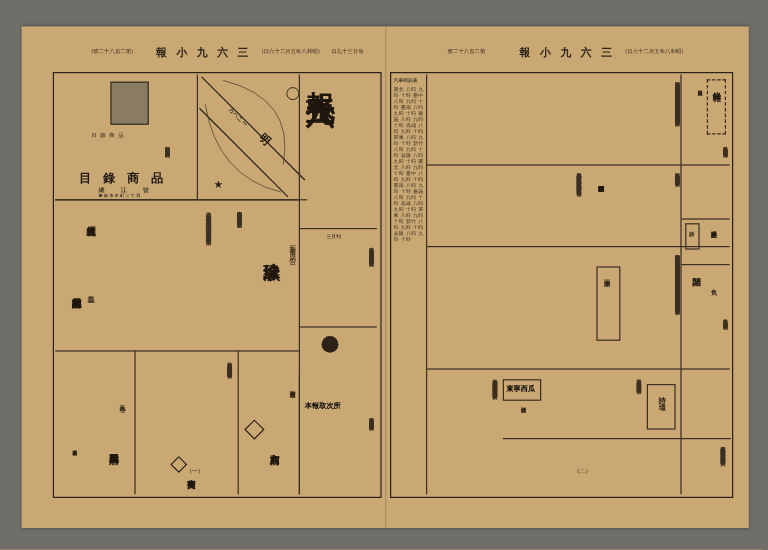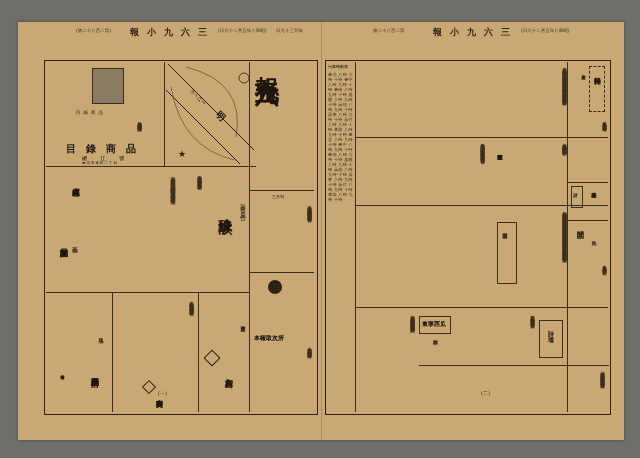--- a/index.html
+++ b/index.html
@@ -2,21 +2,21 @@
 <html><head>
 <meta charset="utf-8">
 <style>
   html,body{margin:0;padding:0;}
   body{width:640px;height:458px;background:#6f6e68;position:relative;overflow:hidden;font-family:"DejaVu Serif",serif;}
   .sheet{position:absolute;left:18px;top:22px;width:606px;height:418px;background:#c9a874;box-shadow:0 0 3px rgba(0,0,0,.4);}
   .sheet::after{content:"";position:absolute;left:303px;top:0;width:1px;height:100%;background:rgba(90,70,40,.25);}
   .page{position:absolute;top:0;height:100%;}
   .pg-left{left:0;width:303px;}
   .pg-right{left:303px;width:303px;}
-  .masthead{position:absolute;top:4px;left:0;width:100%;height:12px;font-size:8px;color:#2e2418;padding-left:24px;}
+  .masthead{position:absolute;top:16px;left:0;width:100%;height:12px;font-size:8px;color:#2e2418;padding-left:24px;}
   .mh-title{position:absolute;letter-spacing:8px;font-weight:bold;font-size:9px;}
   .mh-small{position:absolute;font-size:4.5px;color:#3a2e20;white-space:nowrap;top:2px;}
   .frame{position:absolute;border:1.2px solid #2c2218;}
   .vt{writing-mode:vertical-rl;color:#241b10;}
   .txt-block{position:absolute;overflow:hidden;writing-mode:vertical-rl;font-size:4.2px;line-height:5px;color:#3d3122;letter-spacing:.2px;}
   .hline{position:absolute;height:1px;background:#3a2e20;}
   .vline{position:absolute;width:1px;background:#3a2e20;}
   .big{font-weight:bold;color:#1f170d;}
   .box{position:absolute;border:1px solid #3a2e20;}
   .stamp{position:absolute;background:#8a7b63;border:1px solid #3a2e20;}

